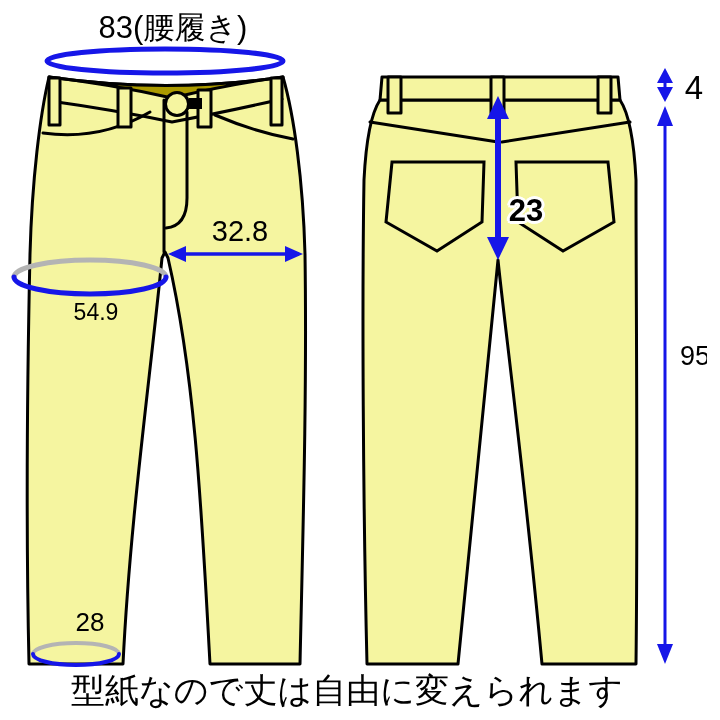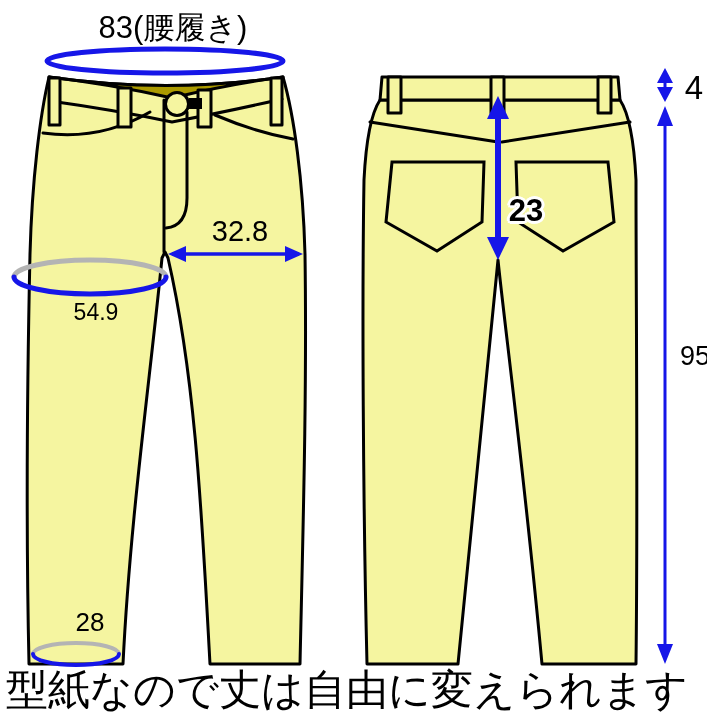--- a/index.html
+++ b/index.html
@@ -25,21 +25,21 @@
   .lbl{position:absolute;transform:translate(-50%,-50%);color:#000;white-space:nowrap;line-height:1;}
   .lbl-waist{left:173px;top:27px;font-size:31px;}
   .lbl-crotch{left:240px;top:231px;font-size:29px;}
   .lbl-thigh{left:96px;top:312px;font-size:23px;text-align:center;}
   .lbl-hem{left:90px;top:622px;font-size:26px;}
   .lbl-rise{left:526px;top:194px;font-size:31px;font-weight:bold;
     text-shadow:-3px 0 0 #fff,3px 0 0 #fff,0 -3px 0 #fff,0 3px 0 #fff,
                 -2px -2px 0 #fff,2px 2px 0 #fff,-2px 2px 0 #fff,2px -2px 0 #fff;margin-top:16px;}
   .lbl-band{left:694px;top:87px;font-size:33px;}
   .lbl-length{left:695px;top:356px;font-size:27px;}
-  .lbl-caption{left:347px;top:690px;font-size:42px;}
+  .lbl-caption{left:347px;top:690px;font-size:34px;}
 </style>
 </head>
 <body>
 
 <div class="canvas">
 
   <svg width="720" height="720" viewBox="0 0 720 720">
 
     <g>
       <path class="pants" d="

